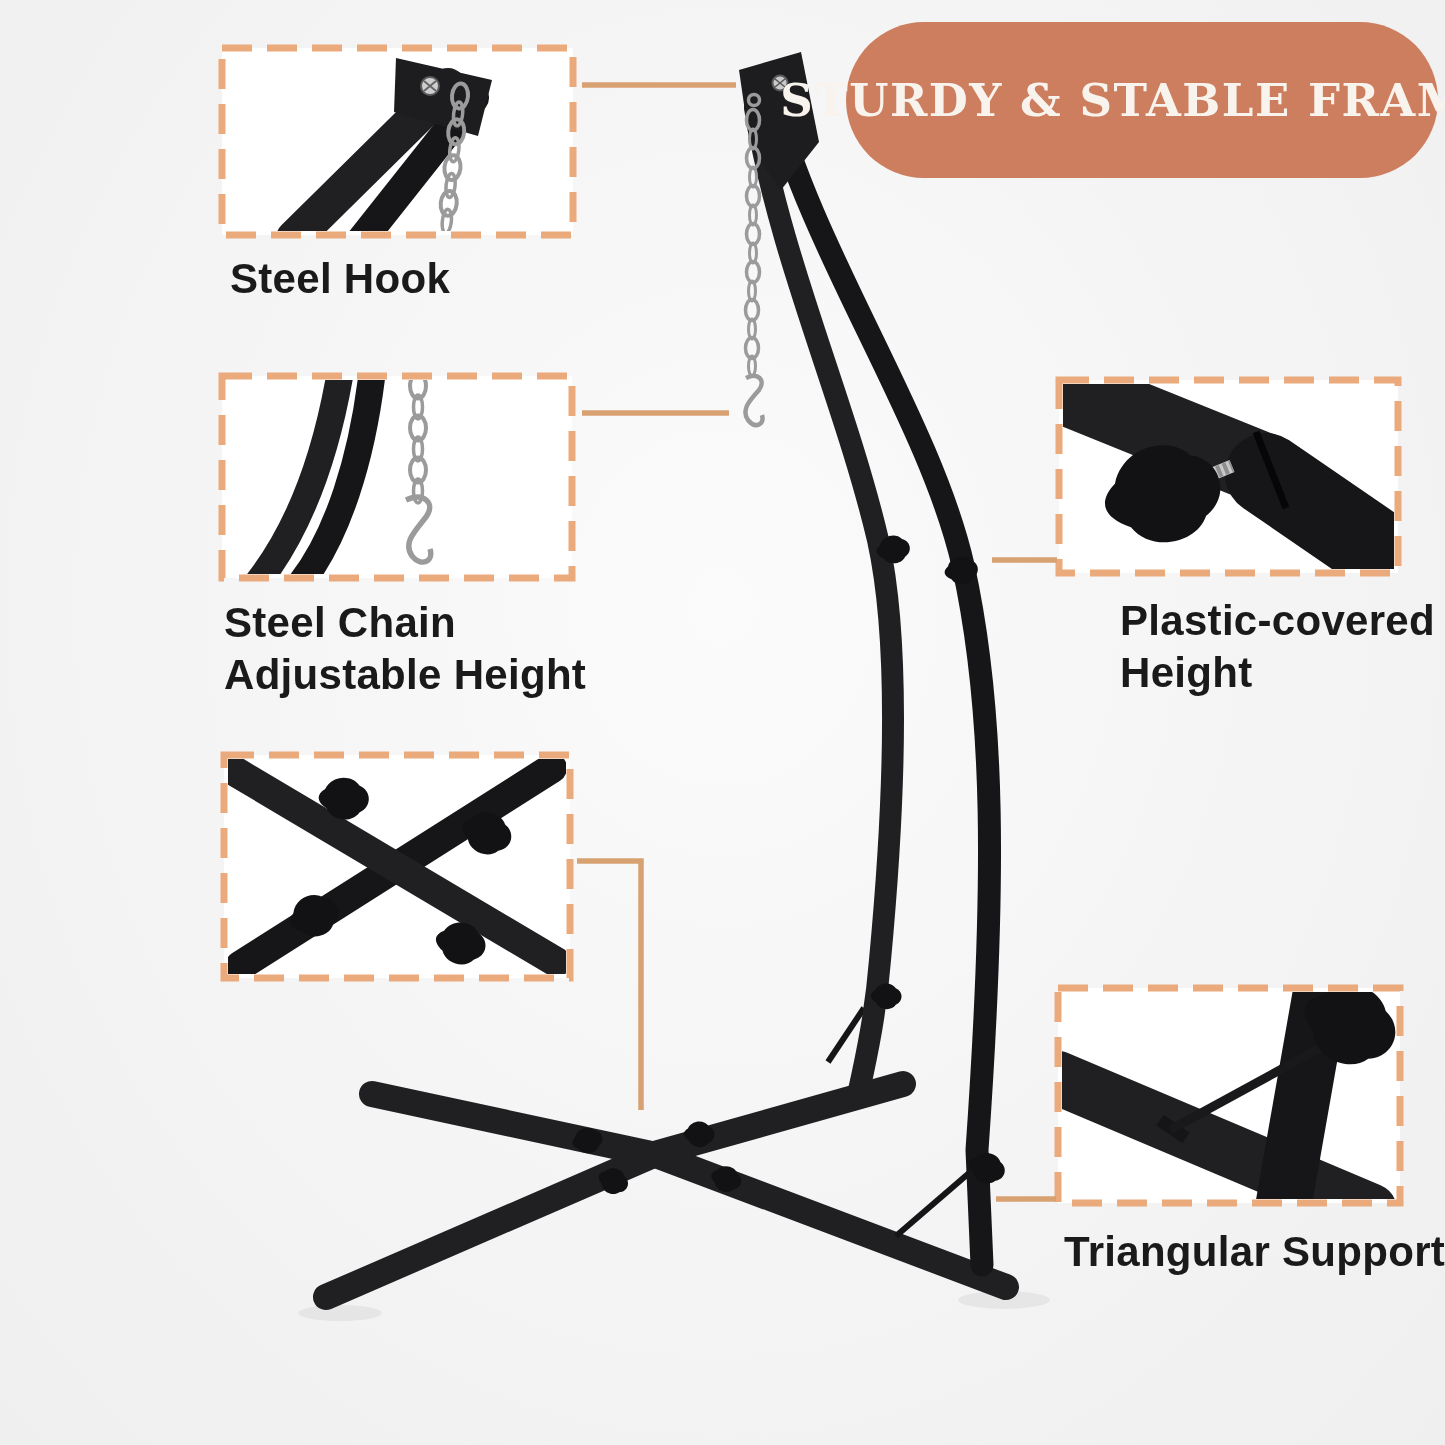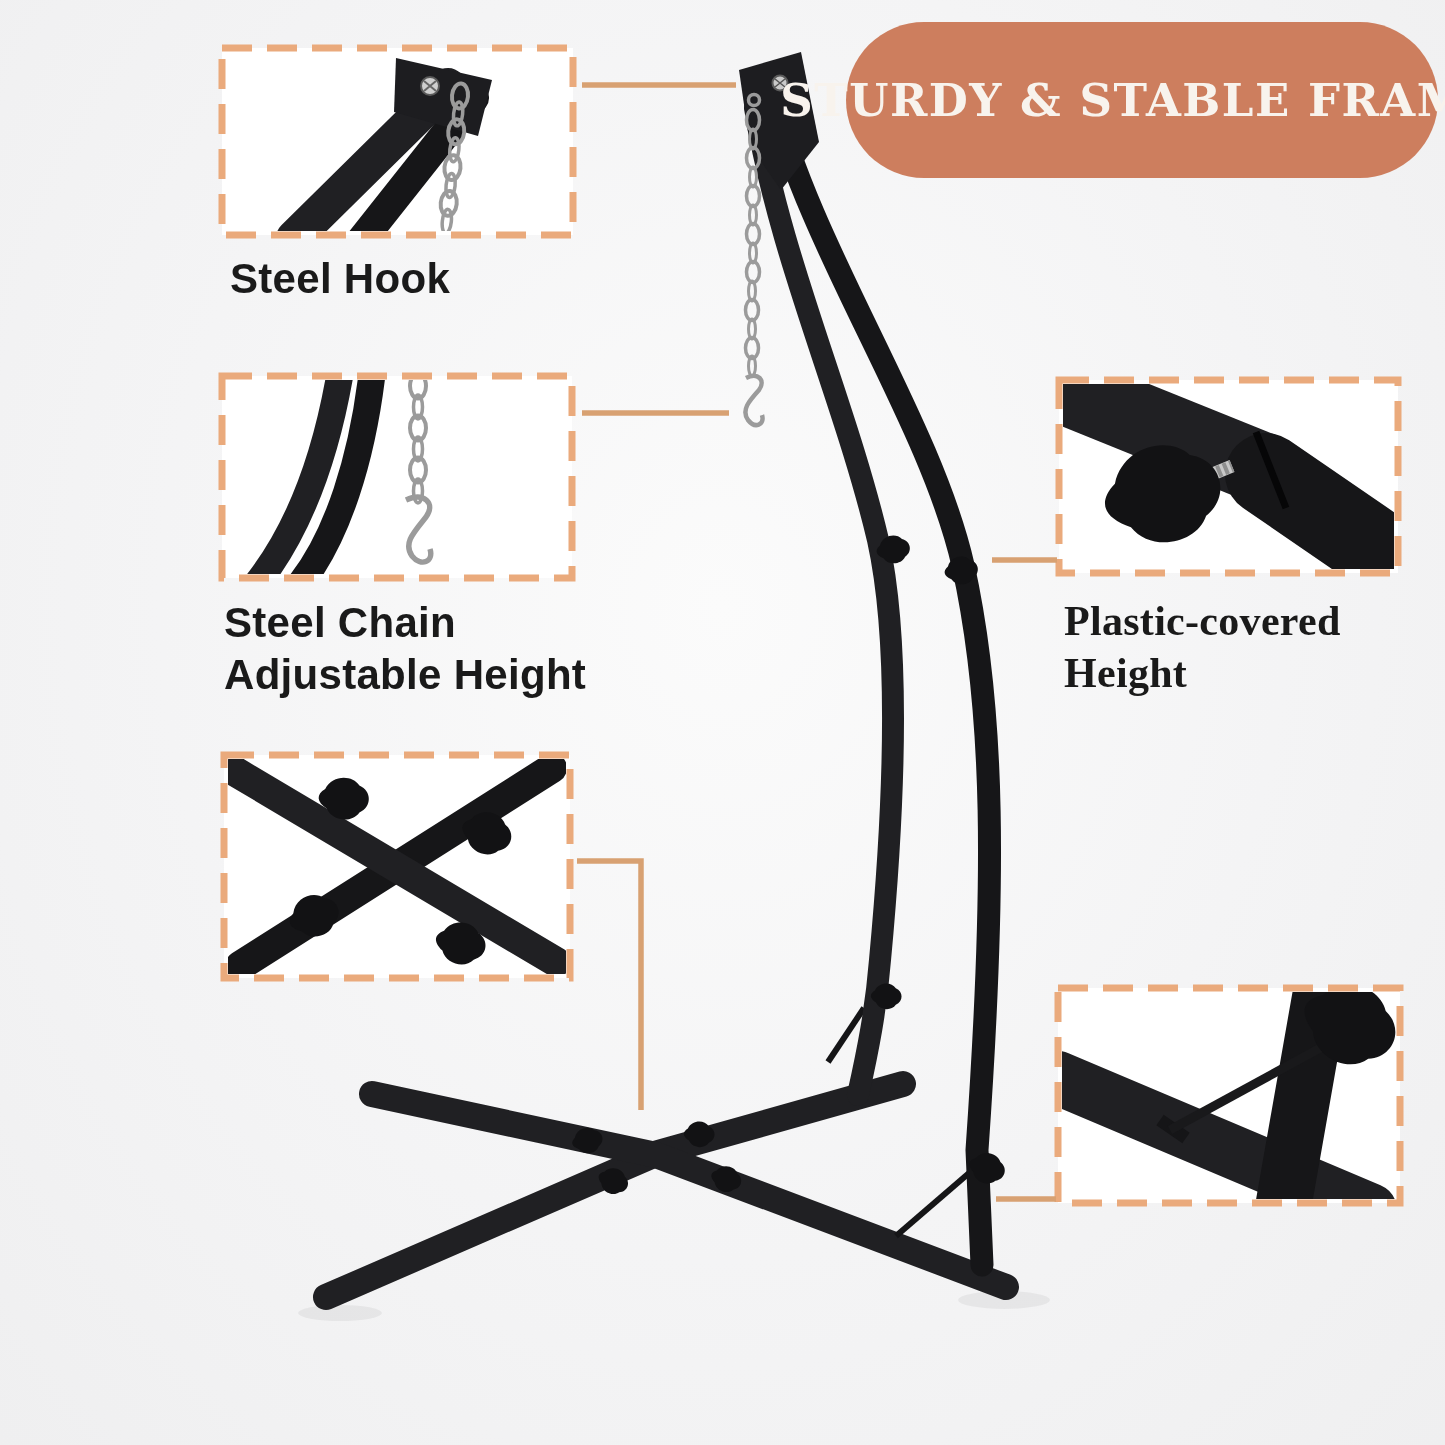--- a/index.html
+++ b/index.html
@@ -202,19 +202,22 @@
   <div class="callout-label" style="left:230px;top:253px;">
     <span class="line">Steel Hook</span>
   </div>
 
   <div class="callout-label" style="left:224px;top:597px;">
     <span class="line">Steel Chain</span>
     <span class="line">Adjustable Height</span>
   </div>
 
 
-  <div class="callout-label" style="left:1064px;top:595px;font-family:Liberation Serif, serif;">
+  <div class="callout-label" style="left:1120px;top:595px;">
     <span class="line">Plastic-covered</span>
     <span class="line">Height</span>
   </div>
 
+  <div class="callout-label" style="left:1064px;top:1226px;">
+    <span class="line">Triangular Support</span>
+  </div>
 
 </div>
 
 </body></html>

